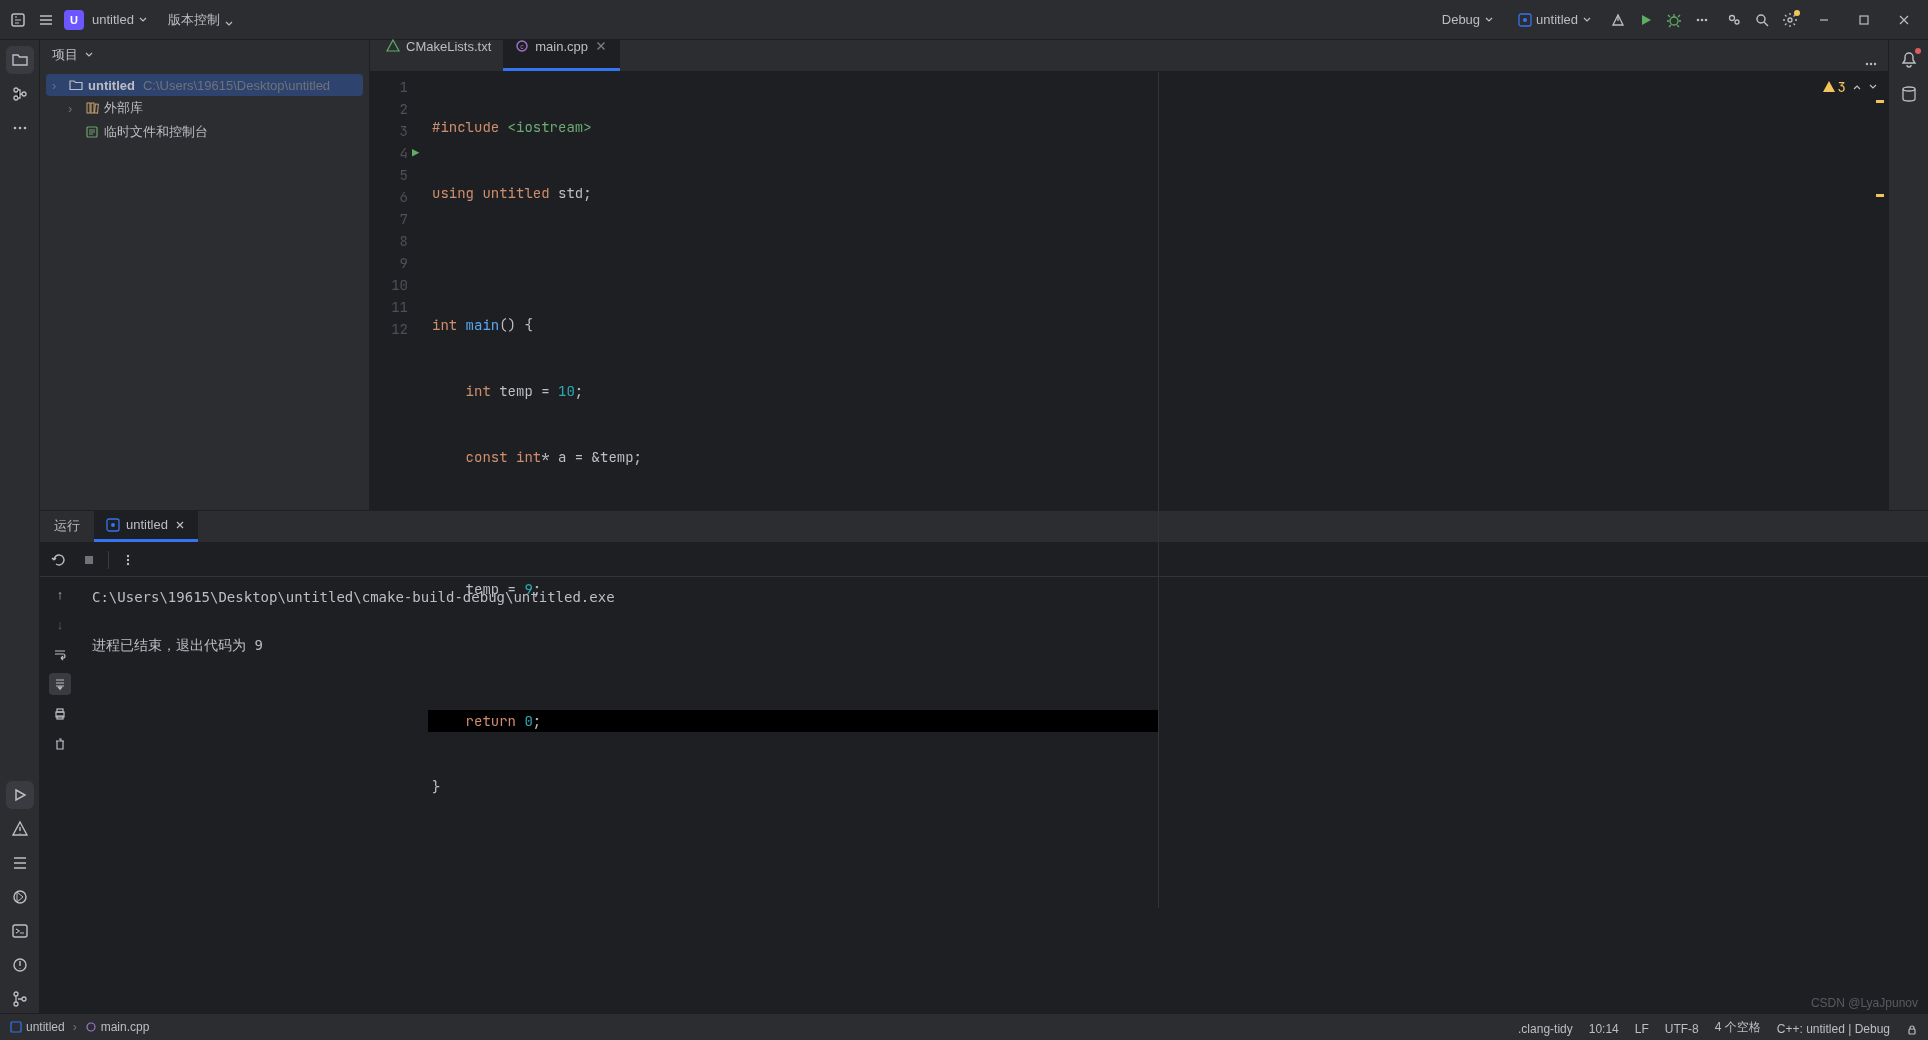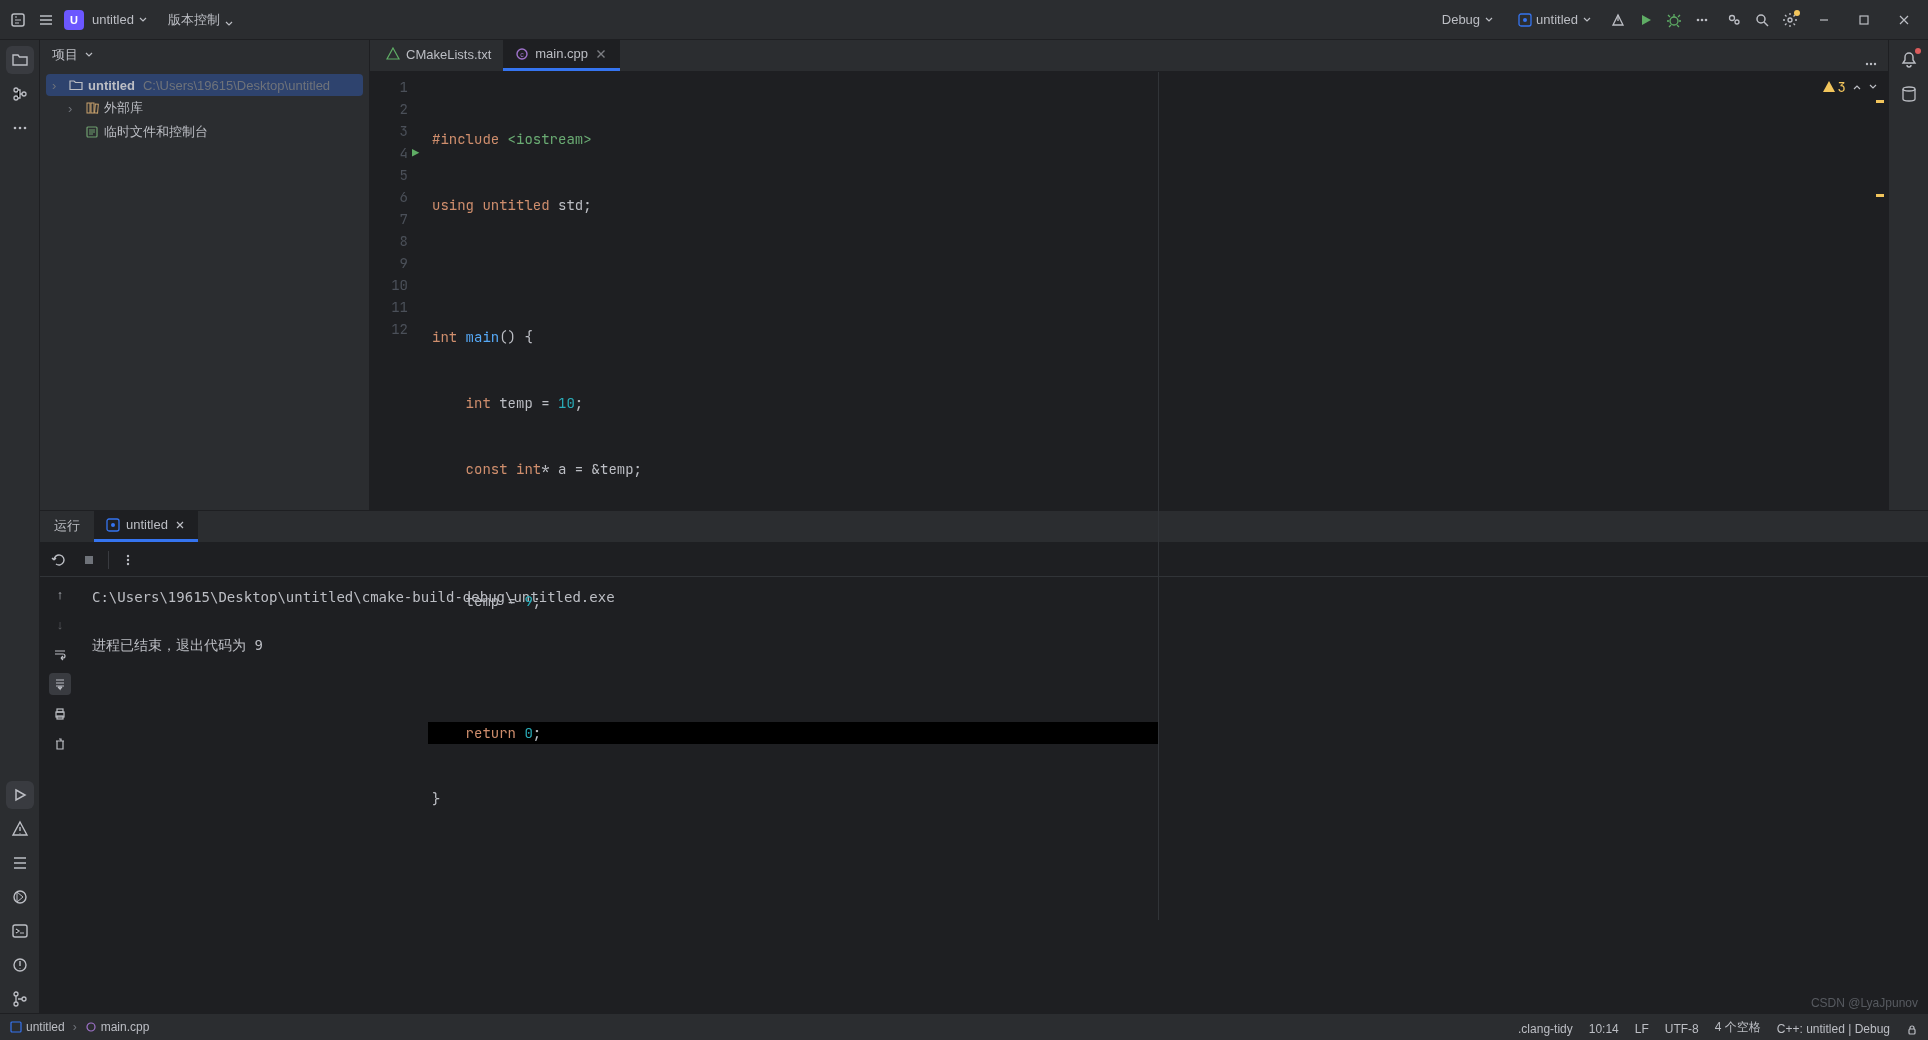--- a/index.html
+++ b/index.html
@@ -33,33 +33,33 @@
 .tree-item{display:flex;align-items:center;gap:4px;padding:3px 6px;border-radius:4px;cursor:pointer;font-size:13px}
 .tree-item.selected{background:#2e436e}
 .tree-chev{width:12px;color:#6f737a}
 .tree-icon{width:16px;height:16px;display:flex;align-items:center;justify-content:center}
 .tree-label{color:#bcbec4}
 .tree-path{color:#6f737a;margin-left:4px}
 .tree-sub{margin-left:16px}
 
 .editor-area{flex:1;display:flex;flex-direction:column;background:#1e1f22}
 .tabs{height:32px;display:flex;align-items:flex-end;background:#2b2d30;border-bottom:1px solid #1e1f22;padding-left:4px}
-.tab{height:32px;display:flex;align-items:center;gap:6px;padding:0 12px;cursor:pointer;color:#bcbec4;border-bottom:2px solid transparent}
+.tab{height:32px;display:flex;align-items:flex-start;gap:6px;padding:0 12px;cursor:pointer;color:#bcbec4;border-bottom:2px solid transparent}
 .tab.active{background:#1e1f22;border-bottom:3px solid #3574f0}
 .tab-icon{width:14px;height:14px}
 .tab-close{width:14px;height:14px;cursor:pointer;opacity:.6}
 .tab-more{margin-left:auto;padding:0 10px;cursor:pointer}
 .right-strip{width:40px;background:#2b2d30;display:flex;flex-direction:column;align-items:center;padding-top:6px;gap:6px;border-left:1px solid #1e1f22}
 .notif-badge{position:relative}
 .notif-badge::after{content:"";position:absolute;top:2px;right:2px;width:6px;height:6px;background:#db5c5c;border-radius:50%}
 
 .code-area{flex:1;display:flex;font-family:"JetBrains Mono",Consolas,monospace;font-size:14px;position:relative}
 .gutter{width:58px;text-align:right;padding-right:20px;color:#4b5059;user-select:none;line-height:22px;padding-top:4px;position:relative}
 .gutter-arrow{position:absolute;left:42px;color:#5fad65;font-size:12px}
-.code-lines{flex:1;line-height:22px;padding-top:12px;white-space:pre}
+.code-lines{flex:1;line-height:22px;padding-top:0;white-space:pre}
 .code-line{height:22px;padding-left:4px}
 .code-line.cur{background:#000000}
 .kw{color:#cf8e6d}
 .inc{color:#6aab73}
 .fn{color:#56a8f5}
 .num{color:#2aacb8}
 .op{color:#bcbec4}
 .inspect{position:absolute;top:6px;right:10px;display:flex;align-items:center;gap:6px}
 .warn-badge{color:#f2c55c;display:flex;align-items:center;gap:2px}
 .gap-marker{flex:1;border-left:1px solid #313438;position:relative}

